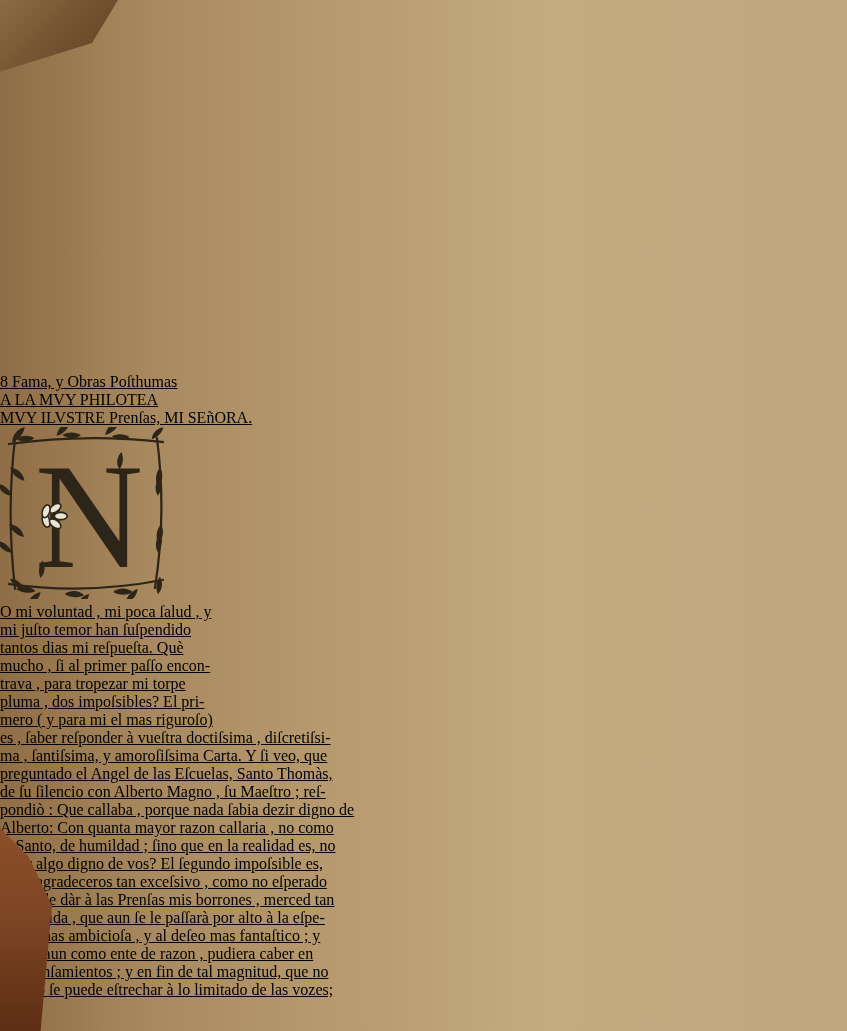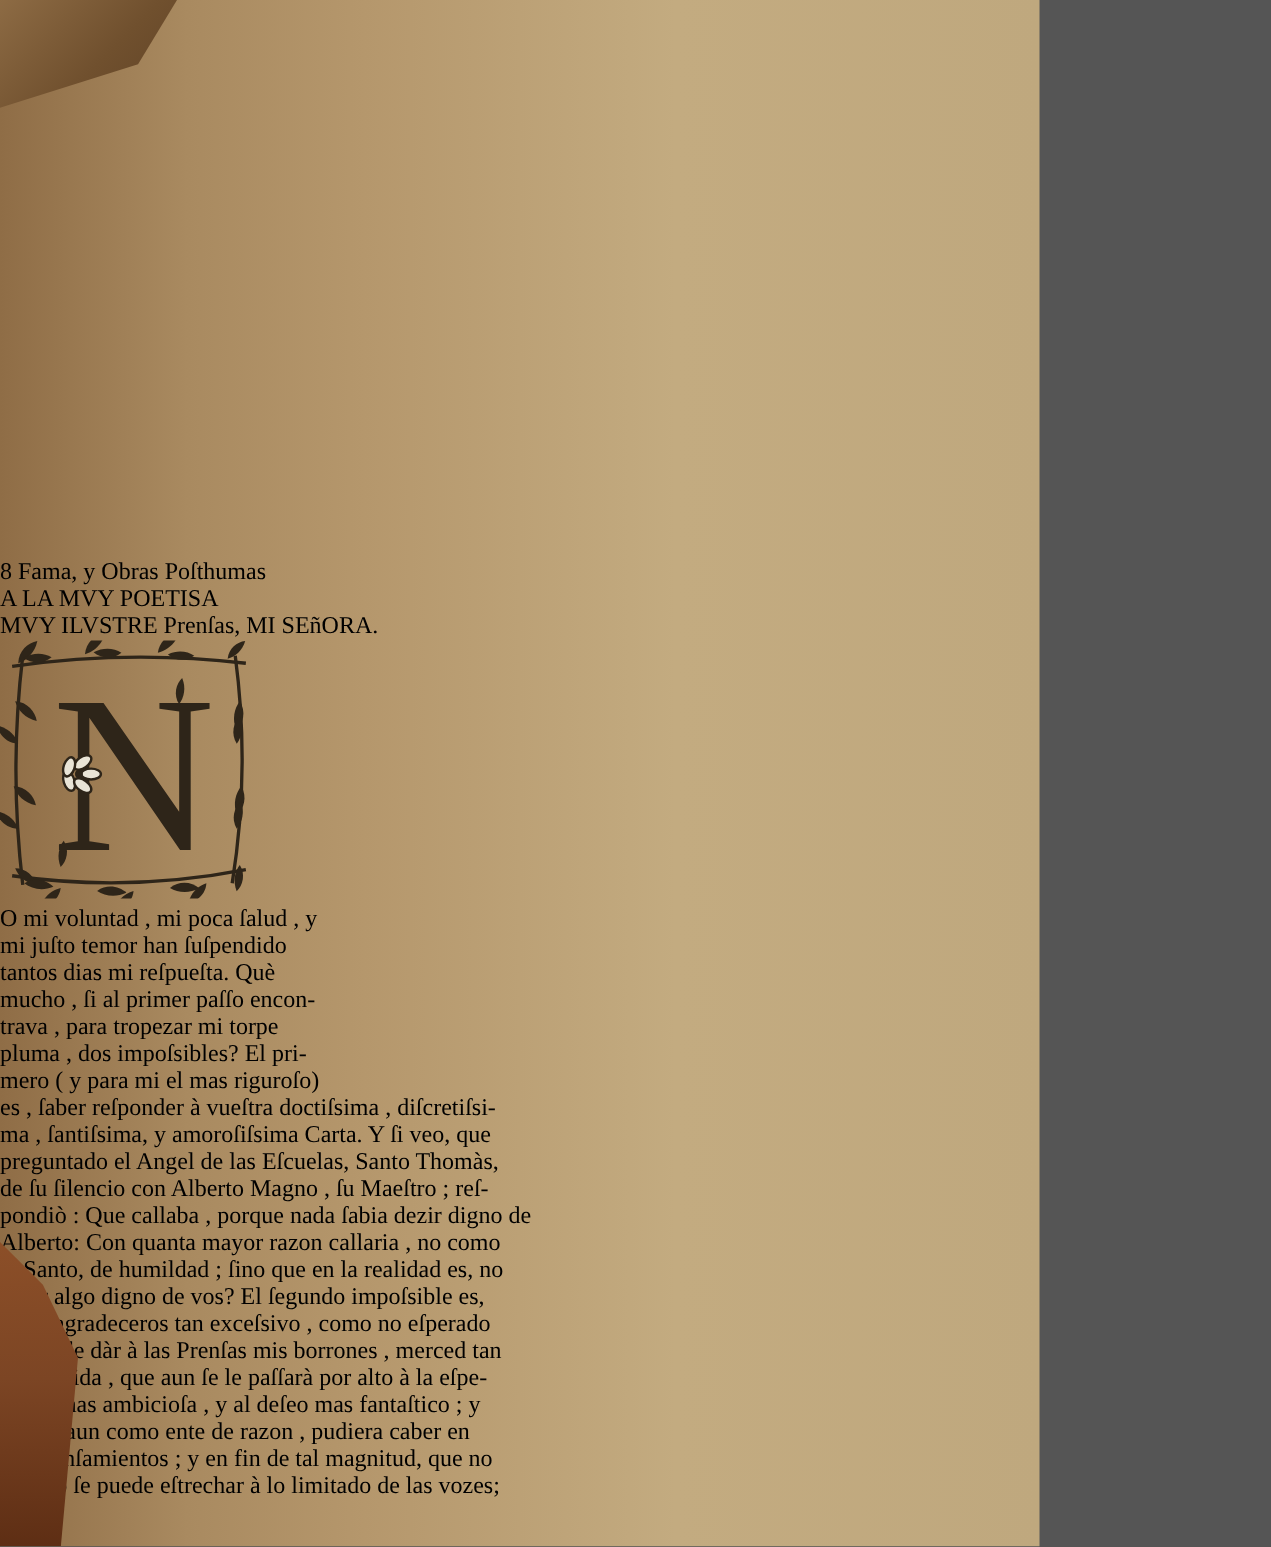--- a/index.html
+++ b/index.html
@@ -1,19 +1,20 @@
 <!DOCTYPE html>
 <html style="--ink: #2e2519; --paper: #e9e4d6; --paper_shadow: #d2c9b2; --vellum: #cfbe91; --page_edges: #e0ddd2; --cream_edge: #d3c4a4; --wood: #7c4524; --table: #a98a60; --stain: #b9884f;"><head>
 <meta charset="utf-8">
 <style>
   html,body{margin:0;padding:0;background:#555;}
   .photo{
-    position:relative;width:693px;height:1031px;overflow:hidden;
+    position:relative;width:847px;height:1031px;overflow:hidden;
     font-family:"Liberation Serif","DejaVu Serif",serif;
     background:linear-gradient(90deg,#8f6d46 0%,#a98a60 18%,#b5976c 35%,#c3ab80 65%,#bfa87e 100%);
+    text-decoration:underline;
   }
   
   .table-corner{position:absolute;left:0;top:0;width:118px;height:78px;
     background:linear-gradient(135deg,#8d6b44 0%,#70502e 55%,#5f4226 100%);
     clip-path:polygon(0 0,100% 0,78% 55%,0 92%);}
   .wood-bottom{position:absolute;left:0;top:828px;width:52px;height:203px;
     background:linear-gradient(180deg,#8c4f28 0%,#7c4524 45%,#5e2e14 100%);
     clip-path:polygon(0 0,55% 14%,100% 38%,78% 100%,0 100%);}
   .vellum{position:absolute;left:0;top:24px;width:64px;height:1007px;
     background:linear-gradient(180deg,#d3c193 0%,#cdbd92 35%,#c0ae80 60%,#cbbا wrong#0 0;}
@@ -115,21 +116,21 @@
     <div class="stain" style="left:748px;top:988px;width:40px;height:22px;opacity:.3"></div>
     <div class="stain" style="left:660px;top:52px;width:26px;height:18px;opacity:.22"></div>
     <div class="stain" style="left:306px;top:142px;width:22px;height:18px;opacity:.2"></div>
 
     <div class="printed">
       <div class="pagehead">
         <span class="pnum">8</span>
         <span class="rtitle">Fama, y Obras Poſthumas</span>
       </div>
 
-      <div class="tline t2">A LA MVY POETISA</div>
+      <div class="tline t2">A LA MVY PHILOTEA</div>
       <div class="tline t4">MVY ILVSTRE Prenſas, MI SEñORA.</div>
 
       <div class="body">
         <svg class="dropcap" width="172" height="172" viewBox="0 0 170 170" aria-hidden="true">
           <defs>
             <path id="lf" d="M0 0 C4 -7 12 -9 18 -7 C13 -1 6 1 0 0 Z" fill="#2e2519"></path>
           </defs>
           <g stroke="#2e2519" stroke-width="2.2" fill="none">
             <path d="M8 17 Q85 6 162 15"></path>
             <path d="M8 155 Q85 166 162 151"></path>

